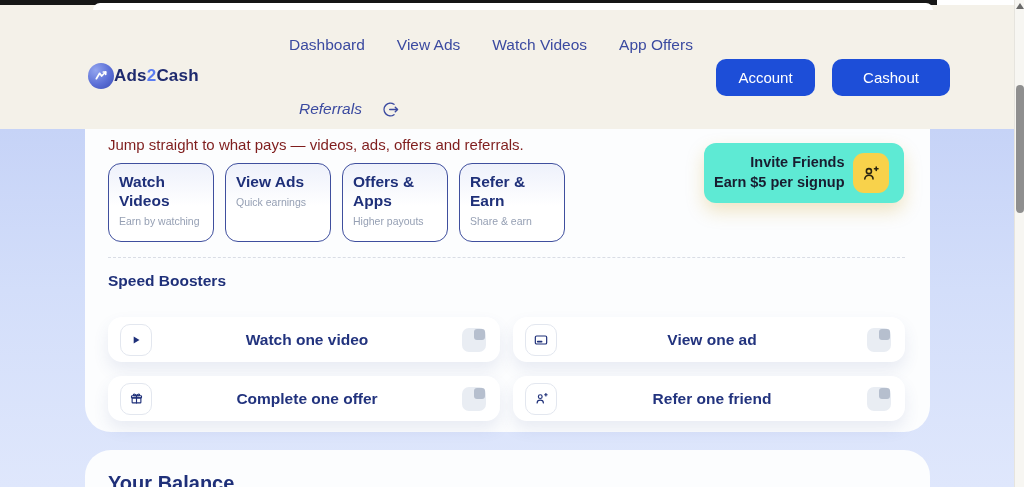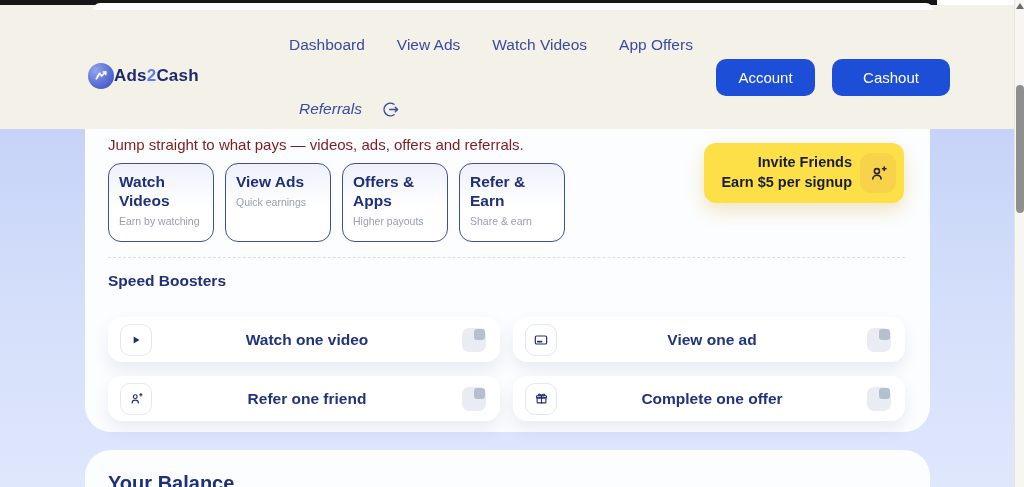--- a/index.html
+++ b/index.html
@@ -58,22 +58,22 @@
   .quick-card {
     width:106px; height:79px; border:1.6px solid #3f4f9e; border-radius:13px;
     background:linear-gradient(180deg,#eef1fb 0%, #ffffff 55%);
     padding:9px 10px; cursor:pointer;
   }
   .quick-card .qc-title { font-size:15.5px; font-weight:700; color:#1f3079; line-height:1.22; }
   .quick-card .qc-sub { font-size:10.5px; color:#96a0b4; margin-top:4px; }
 
   .invite-btn {
     position:absolute; left:619px; top:14px; width:200px; height:60px;
-    background:#fde047; border-radius:12px; cursor:pointer;
-    display:flex; align-items:center; justify-content:flex-end; gap:8px;
+    background:#5eead4; border-radius:12px; cursor:pointer;
+    display:flex; align-items:center; justify-content:flex-start; gap:8px;
     padding:0 8px 0 10px;
     box-shadow:0 8px 18px rgba(205,155,25,.25);
   }
   .invite-text { text-align:right; color:#181d30; font-weight:700; font-size:14.5px; line-height:1.35; white-space:nowrap; }
   .invite-iconbox {
     width:36px; height:40px; border-radius:11px; background:#f8d24b;
     display:flex; align-items:center; justify-content:center; flex:none;
   }
 
   .dashed-divider { position:absolute; left:23px; top:128px; width:797px; border-top:1.5px dashed #d9dde5; }
@@ -205,45 +205,45 @@
           <rect x="3.5" y="6" width="17" height="12" rx="2"></rect>
           <line x1="7" y1="14.5" x2="13" y2="14.5" stroke-width="2.4"></line>
         </svg>
       </div>
       <div class="booster-label">View one ad</div>
       <div class="copy-icon"></div>
     </div>
 
     <div class="booster">
       <div class="booster-iconbox">
-        <svg width="15" height="15" viewBox="0 0 24 24" fill="none" stroke="#1f3079" stroke-width="1.9" stroke-linecap="round" stroke-linejoin="round">
-          <circle cx="10" cy="9" r="3"></circle>
-          <path d="M5 19c0-2.8 2.2-4.5 5-4.5s5 1.7 5 4.5"></path>
-          <line x1="17" y1="6" x2="21" y2="6"></line>
-          <line x1="19" y1="4" x2="19" y2="8"></line>
-        </svg>
-      </div>
-      <div class="booster-label">Refer one friend</div>
-      <div class="copy-icon"></div>
-    </div>
-
-    <div class="booster">
-      <div class="booster-iconbox">
         <svg width="15" height="15" viewBox="0 0 24 24" fill="none" stroke="#1f3079" stroke-width="1.8" stroke-linecap="round" stroke-linejoin="round">
           <rect x="5" y="11" width="14" height="8" rx="1"></rect>
           <rect x="4" y="7.5" width="16" height="3.5" rx="1"></rect>
           <line x1="12" y1="7.5" x2="12" y2="19"></line>
           <path d="M12 7.5c-1.2-3-5-3-5-1.2s3.2 1.2 5 1.2"></path>
           <path d="M12 7.5c1.2-3 5-3 5-1.2s-3.2 1.2-5 1.2"></path>
         </svg>
       </div>
       <div class="booster-label">Complete one offer</div>
       <div class="copy-icon"></div>
     </div>
 
+    <div class="booster">
+      <div class="booster-iconbox">
+        <svg width="15" height="15" viewBox="0 0 24 24" fill="none" stroke="#1f3079" stroke-width="1.9" stroke-linecap="round" stroke-linejoin="round">
+          <circle cx="10" cy="9" r="3"></circle>
+          <path d="M5 19c0-2.8 2.2-4.5 5-4.5s5 1.7 5 4.5"></path>
+          <line x1="17" y1="6" x2="21" y2="6"></line>
+          <line x1="19" y1="4" x2="19" y2="8"></line>
+        </svg>
+      </div>
+      <div class="booster-label">Refer one friend</div>
+      <div class="copy-icon"></div>
+    </div>
+
   </div>
 </div>
 
 <div class="panel2">
   <div class="balance-heading">Your Balance</div>
 </div>
 
 <div class="scrollbar">
   <div class="scroll-up"></div>
   <div class="scroll-thumb"></div>

